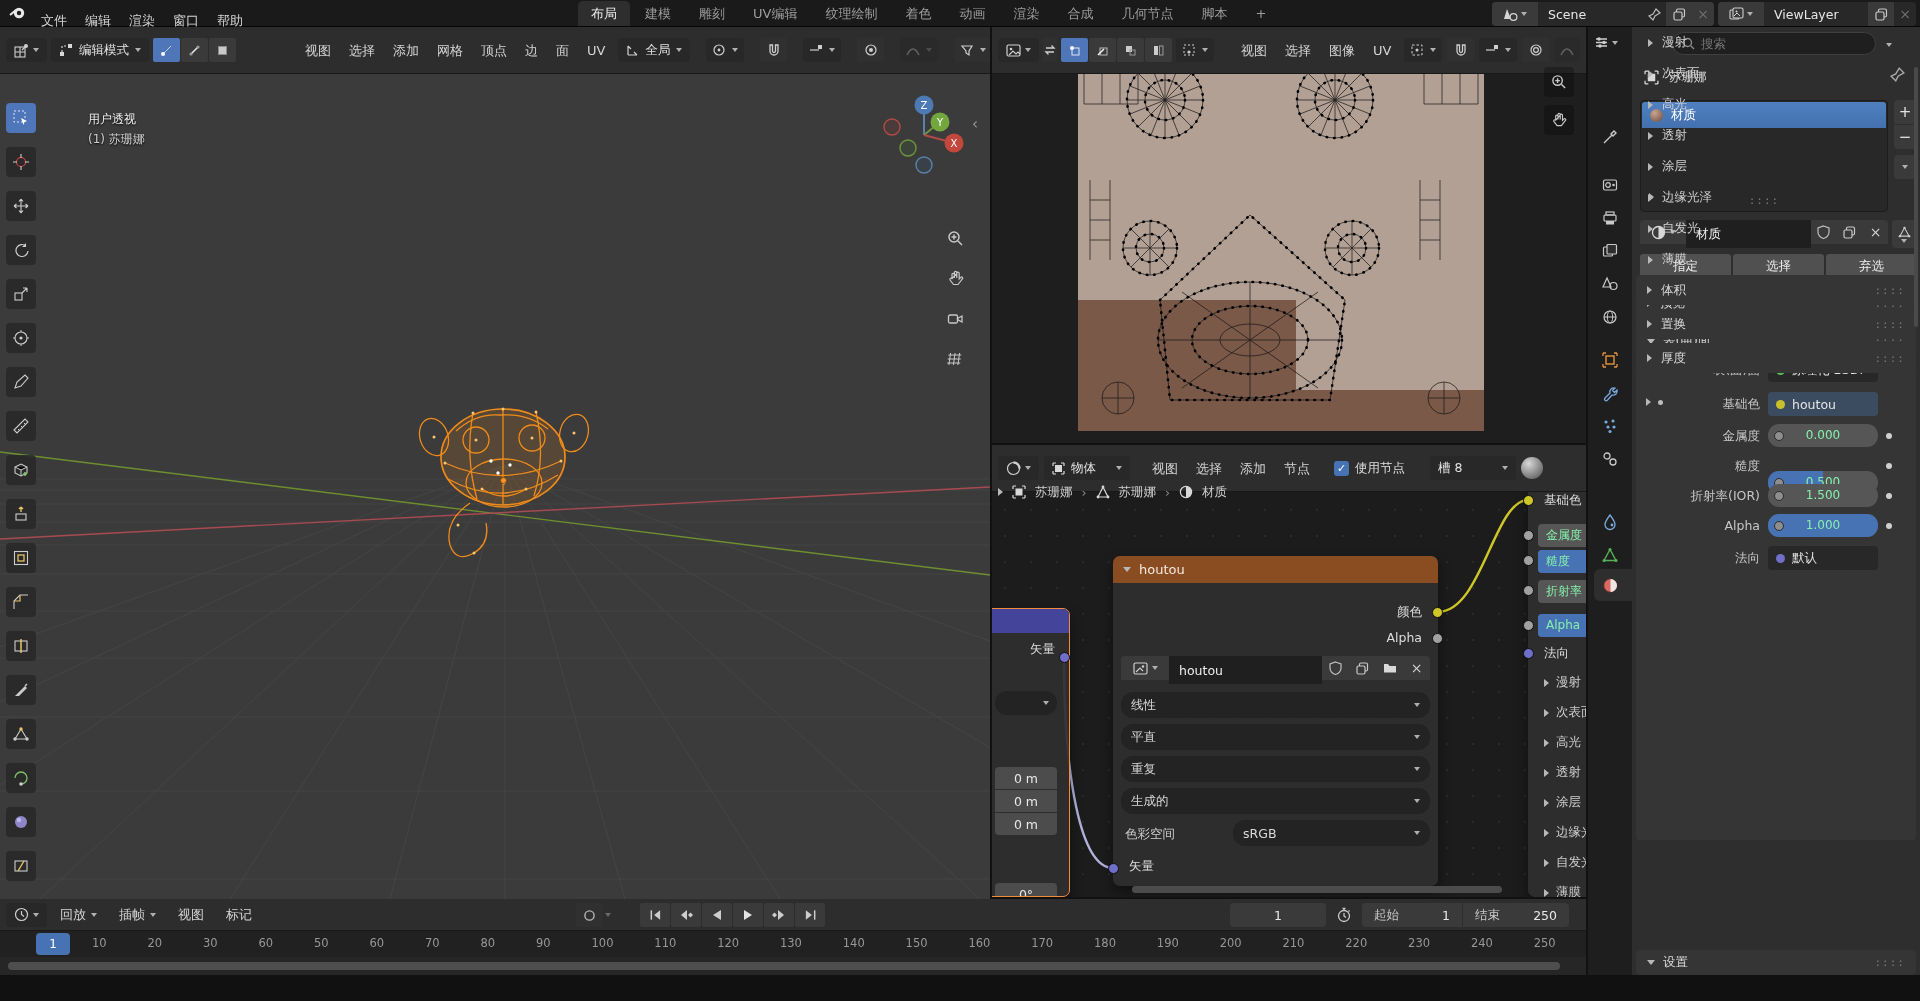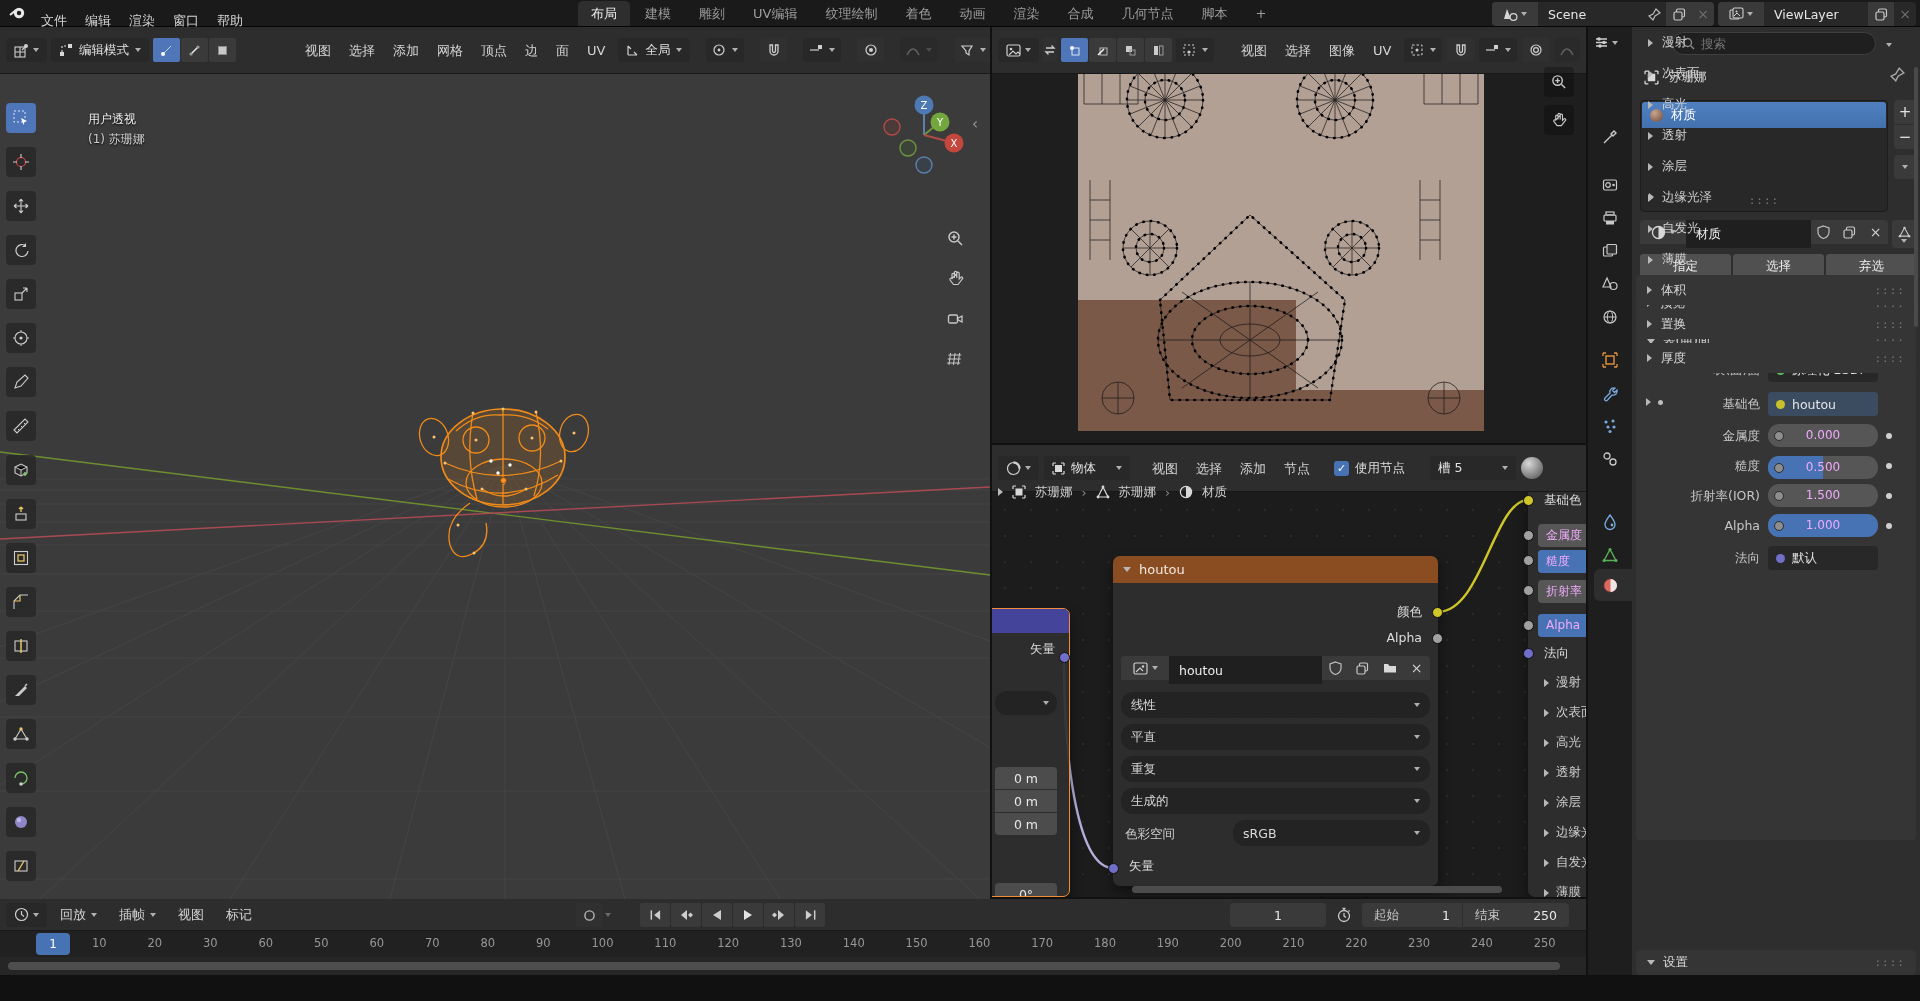--- a/index.html
+++ b/index.html
@@ -24,21 +24,21 @@
 .toolbtn.active{background:#4f76b8}
 .seg{display:flex;align-items:center;justify-content:center;background:#3a3a3a;height:24px}
 .idblock{position:absolute;top:2px;display:flex;height:24px;border-radius:4px;overflow:hidden;background:#282828;font-size:12.5px}
 .sock{position:absolute;width:11px;height:11px;border-radius:50%;border:1px solid #0e0e0e}
 .node{position:absolute;background:#2f2f2fee;border-radius:7px;box-shadow:0 6px 14px rgba(0,0,0,.45)}
 .nfield{background:#232323;border-radius:12px;height:26px;display:flex;align-items:center;justify-content:space-between;padding:0 10px;color:#d9d9d9;font-size:12.5px}
 .panelbg{position:absolute;left:48px;width:280px;background:#353535;border-radius:4px}
 .panelrow{position:absolute;left:48px;width:280px;height:30px;display:flex;align-items:center;gap:8px;padding:0 11px;color:#d9d9d9;font-size:12.5px}
 .plabel{position:absolute;text-align:right;color:#c6c6c6;font-size:12.5px;line-height:24px}
 .pfield{position:absolute;height:24px;border-radius:4px;background:#282828;display:flex;align-items:center;gap:7px;padding:0 8px;font-size:12.5px;color:#e4e4e4}
-.slider{position:absolute;height:23px;background:#565656;border-radius:11px;overflow:hidden;color:#f0abfc;font-size:12px}
+.slider{position:absolute;height:23px;background:#565656;border-radius:11px;overflow:hidden;color:#86efac;font-size:12px}
 .slider .fillbar{position:absolute;left:0;top:0;bottom:0;background:#4772b3}
 .slider .val{position:relative;text-align:center;line-height:23px}
 .kdot{position:absolute;width:6px;height:6px;border-radius:50%;background:#cfcfcf}
 .dot{width:10px;height:10px;border-radius:50%;display:inline-block;flex:none}
 .tfield{position:absolute;background:#3a3a3a;height:24px;border-radius:4px;display:flex;align-items:center;justify-content:center;font-size:12.5px;color:#e8e8e8}
 .tick{font-size:11.5px;color:#979797}
 .ptabicon{position:absolute;left:7px;width:30px;height:28px;display:flex;align-items:center;justify-content:center}
 svg{overflow:visible}
 </style>
 </head>
@@ -791,21 +791,21 @@
       <span class="menu">视图</span>
           <span class="menu">选择</span>
           <span class="menu">添加</span>
           <span class="menu">节点</span>
         </div>
       <div style="display:flex;align-items:center;gap:6px;margin-left:10px">
         <div style="width:15px;height:15px;background:#4772b3;border-radius:3px;display:flex;align-items:center;justify-content:center;color:#fff;font-size:11px">✓</div>
         <span style="font-size:12.5px;color:#dedede">使用节点</span>
       </div>
       <div class="pill" style="margin-left:20px;width:86px;justify-content:space-between">
-        <span>槽 5</span>
+        <span>槽 8</span>
           <span class="chev"></span>
       </div>
       <div style="width:22px;height:22px;border-radius:50%;background:radial-gradient(circle at 35% 30%,#d8d8d8,#4a4a4a)"></div>
     </div>
 
     <div class="abs" style="left:6px;top:35px;display:flex;align-items:center;gap:9px;height:24px;font-size:12.5px;color:#cdcdcd">
       <span class="tri-r"></span>
       <svg class="ic" width="14" height="14" viewBox="0 0 14 14">
           <rect x="3.5" y="3.5" width="7" height="7" fill="#d8d8d8"></rect>
           <path d="M1 1h3M1 1v3M13 1h-3M13 1v3M1 13h3M1 13v-3M13 13h-3M13 13v-3" stroke="#d8d8d8" stroke-width="1.2" fill="none"></path>
@@ -1035,21 +1035,21 @@
 
     <div class="plabel" style="left:40px;top:397px;width:132px">金属度</div>
     <div class="slider" style="left:180px;top:397px;width:110px">
         <div class="fillbar" style="width: 0%;"></div>
         <div class="val">0.000</div>
         <span class="dot" style="position:absolute;left:6px;top:6.5px;width:10px;height:10px;background:#8e8e8e;border:1px solid #2c2c2c"></span>
       </div>
     <span class="kdot" style="left:298px;top:406px"></span>
 
     <div class="plabel" style="left:40px;top:427px;width:132px">糙度</div>
-    <div class="slider" style="left:180px;top:429px;width:110px">
+    <div class="slider" style="left:180px;top:444px;width:110px">
         <div class="fillbar" style="width: 50%;"></div>
         <div class="val">0.500</div>
         <span class="dot" style="position:absolute;left:6px;top:6.5px;width:10px;height:10px;background:#8e8e8e;border:1px solid #2c2c2c"></span>
       </div>
     <span class="kdot" style="left:298px;top:436px"></span>
 
     <div class="plabel" style="left:40px;top:457px;width:132px">折射率(IOR)</div>
     <div class="slider" style="left:180px;top:457px;width:110px">
         <div class="fillbar" style="width: 0%;"></div>
         <div class="val">1.500</div>

